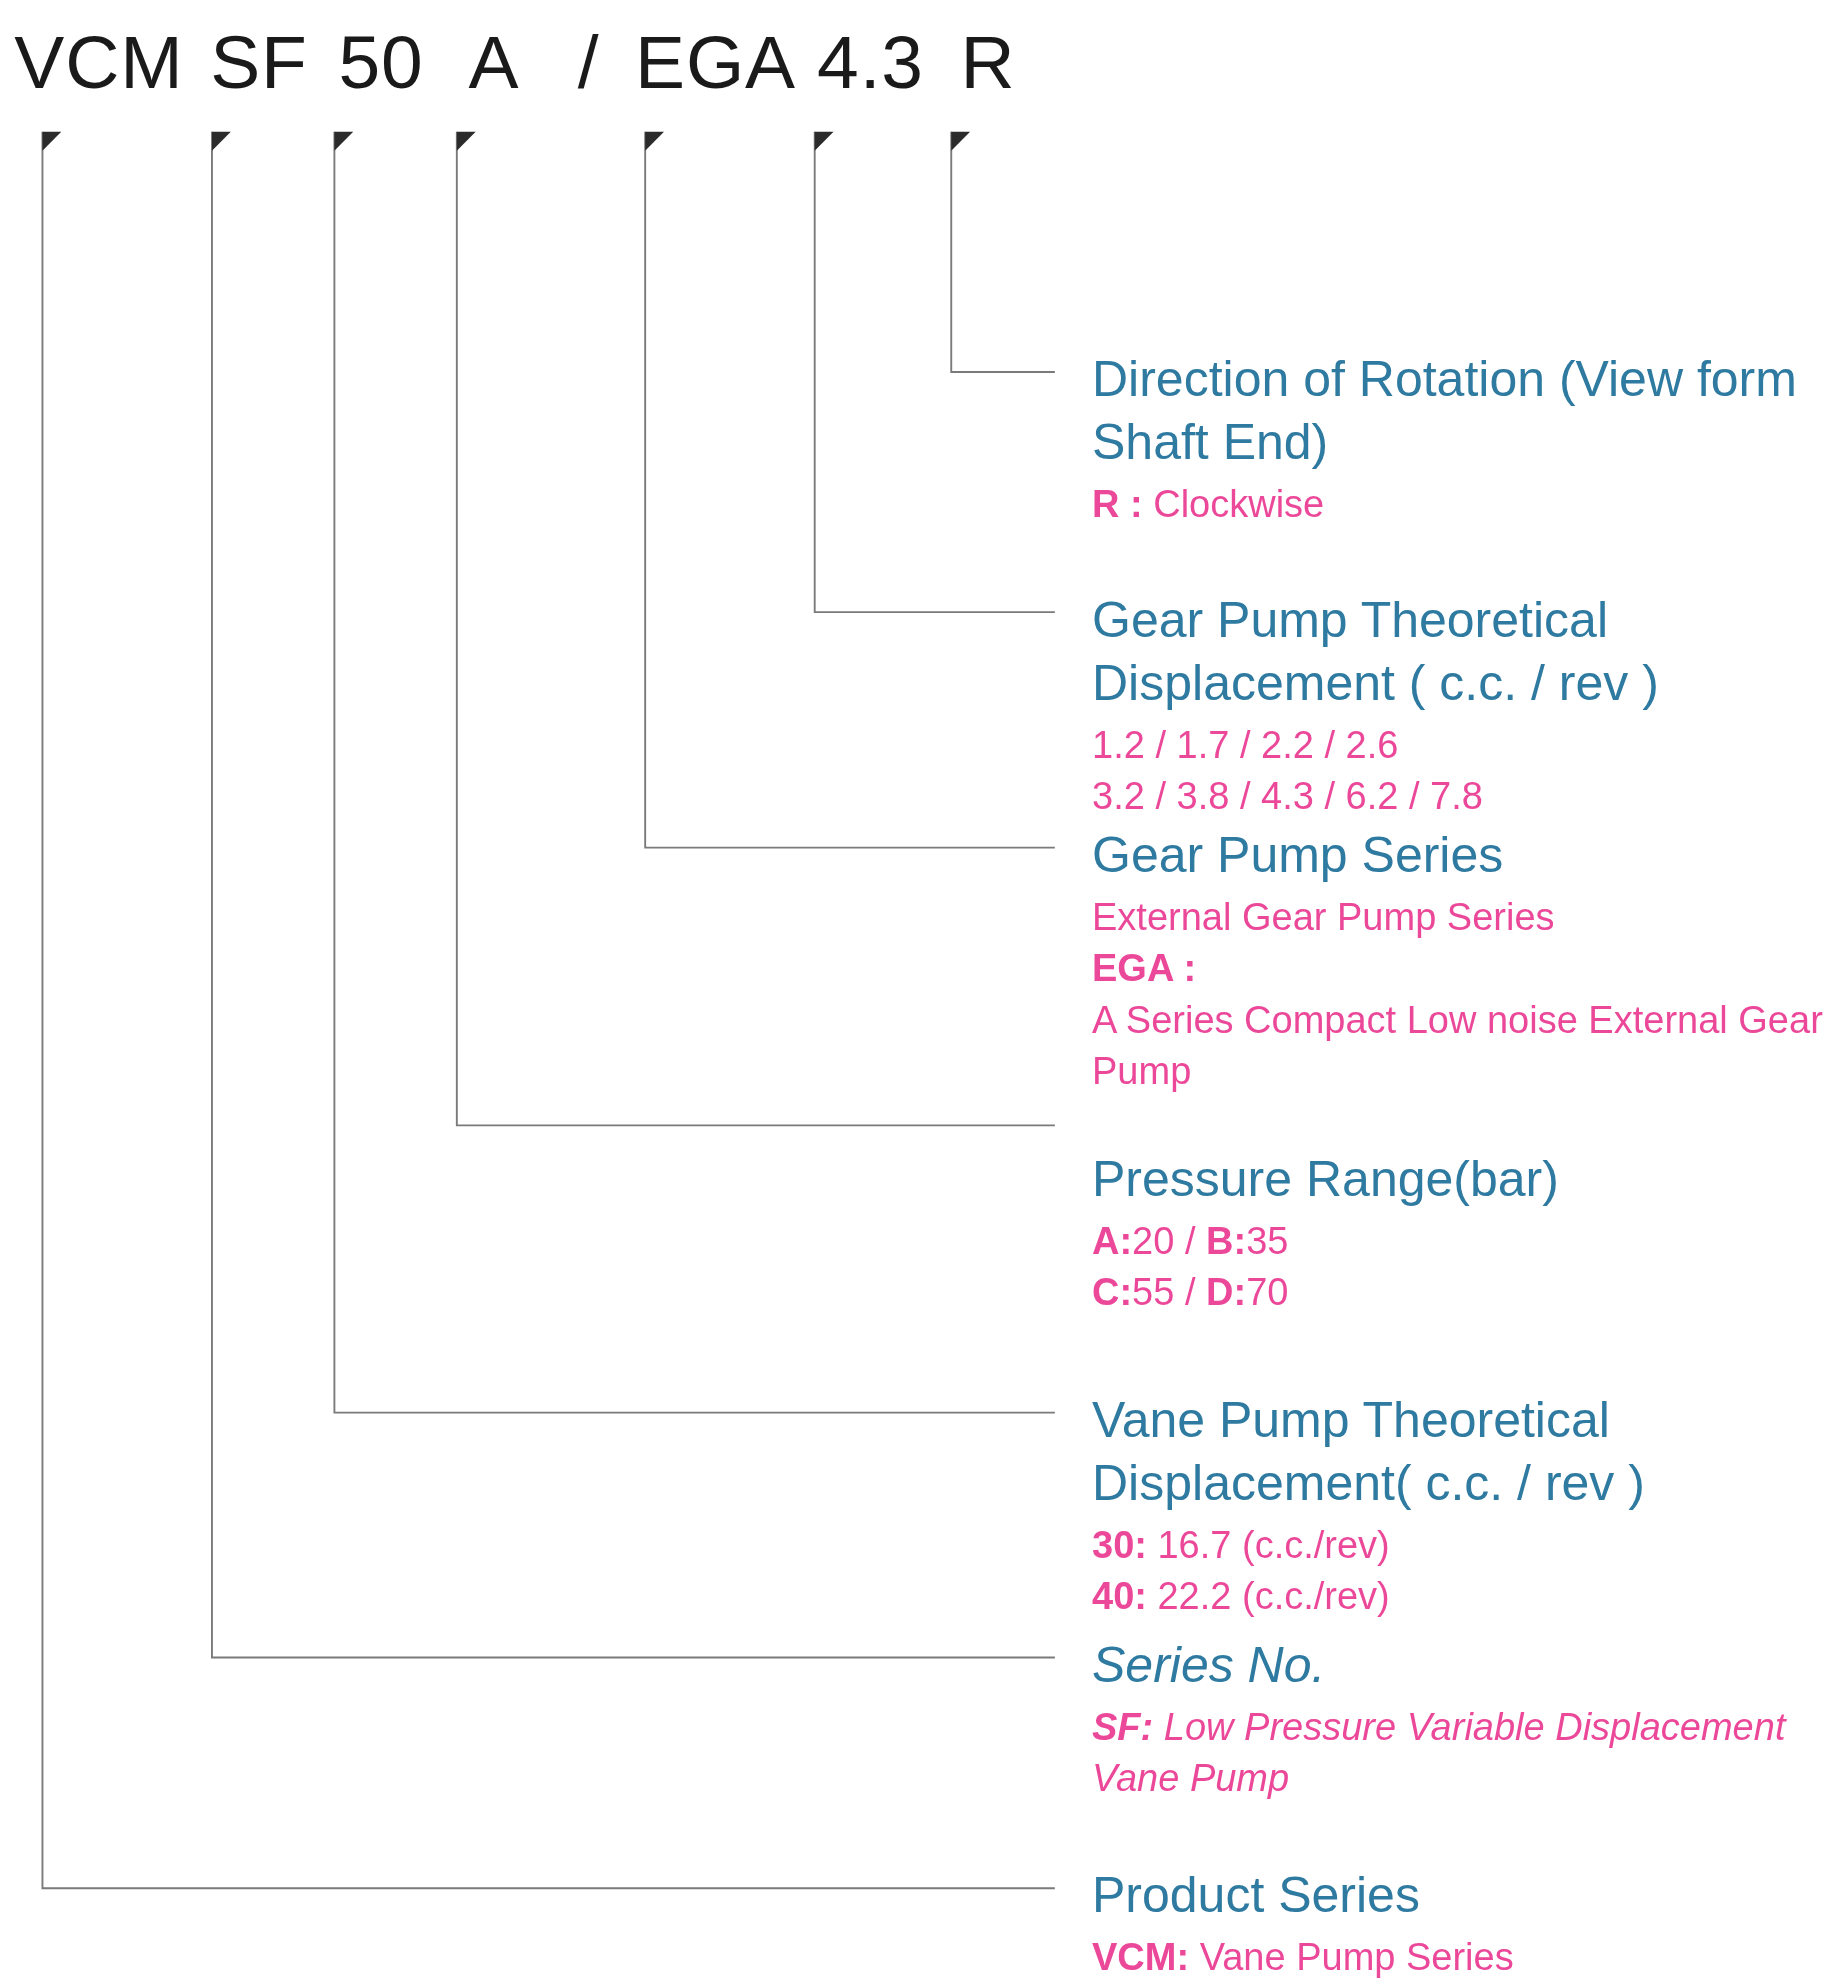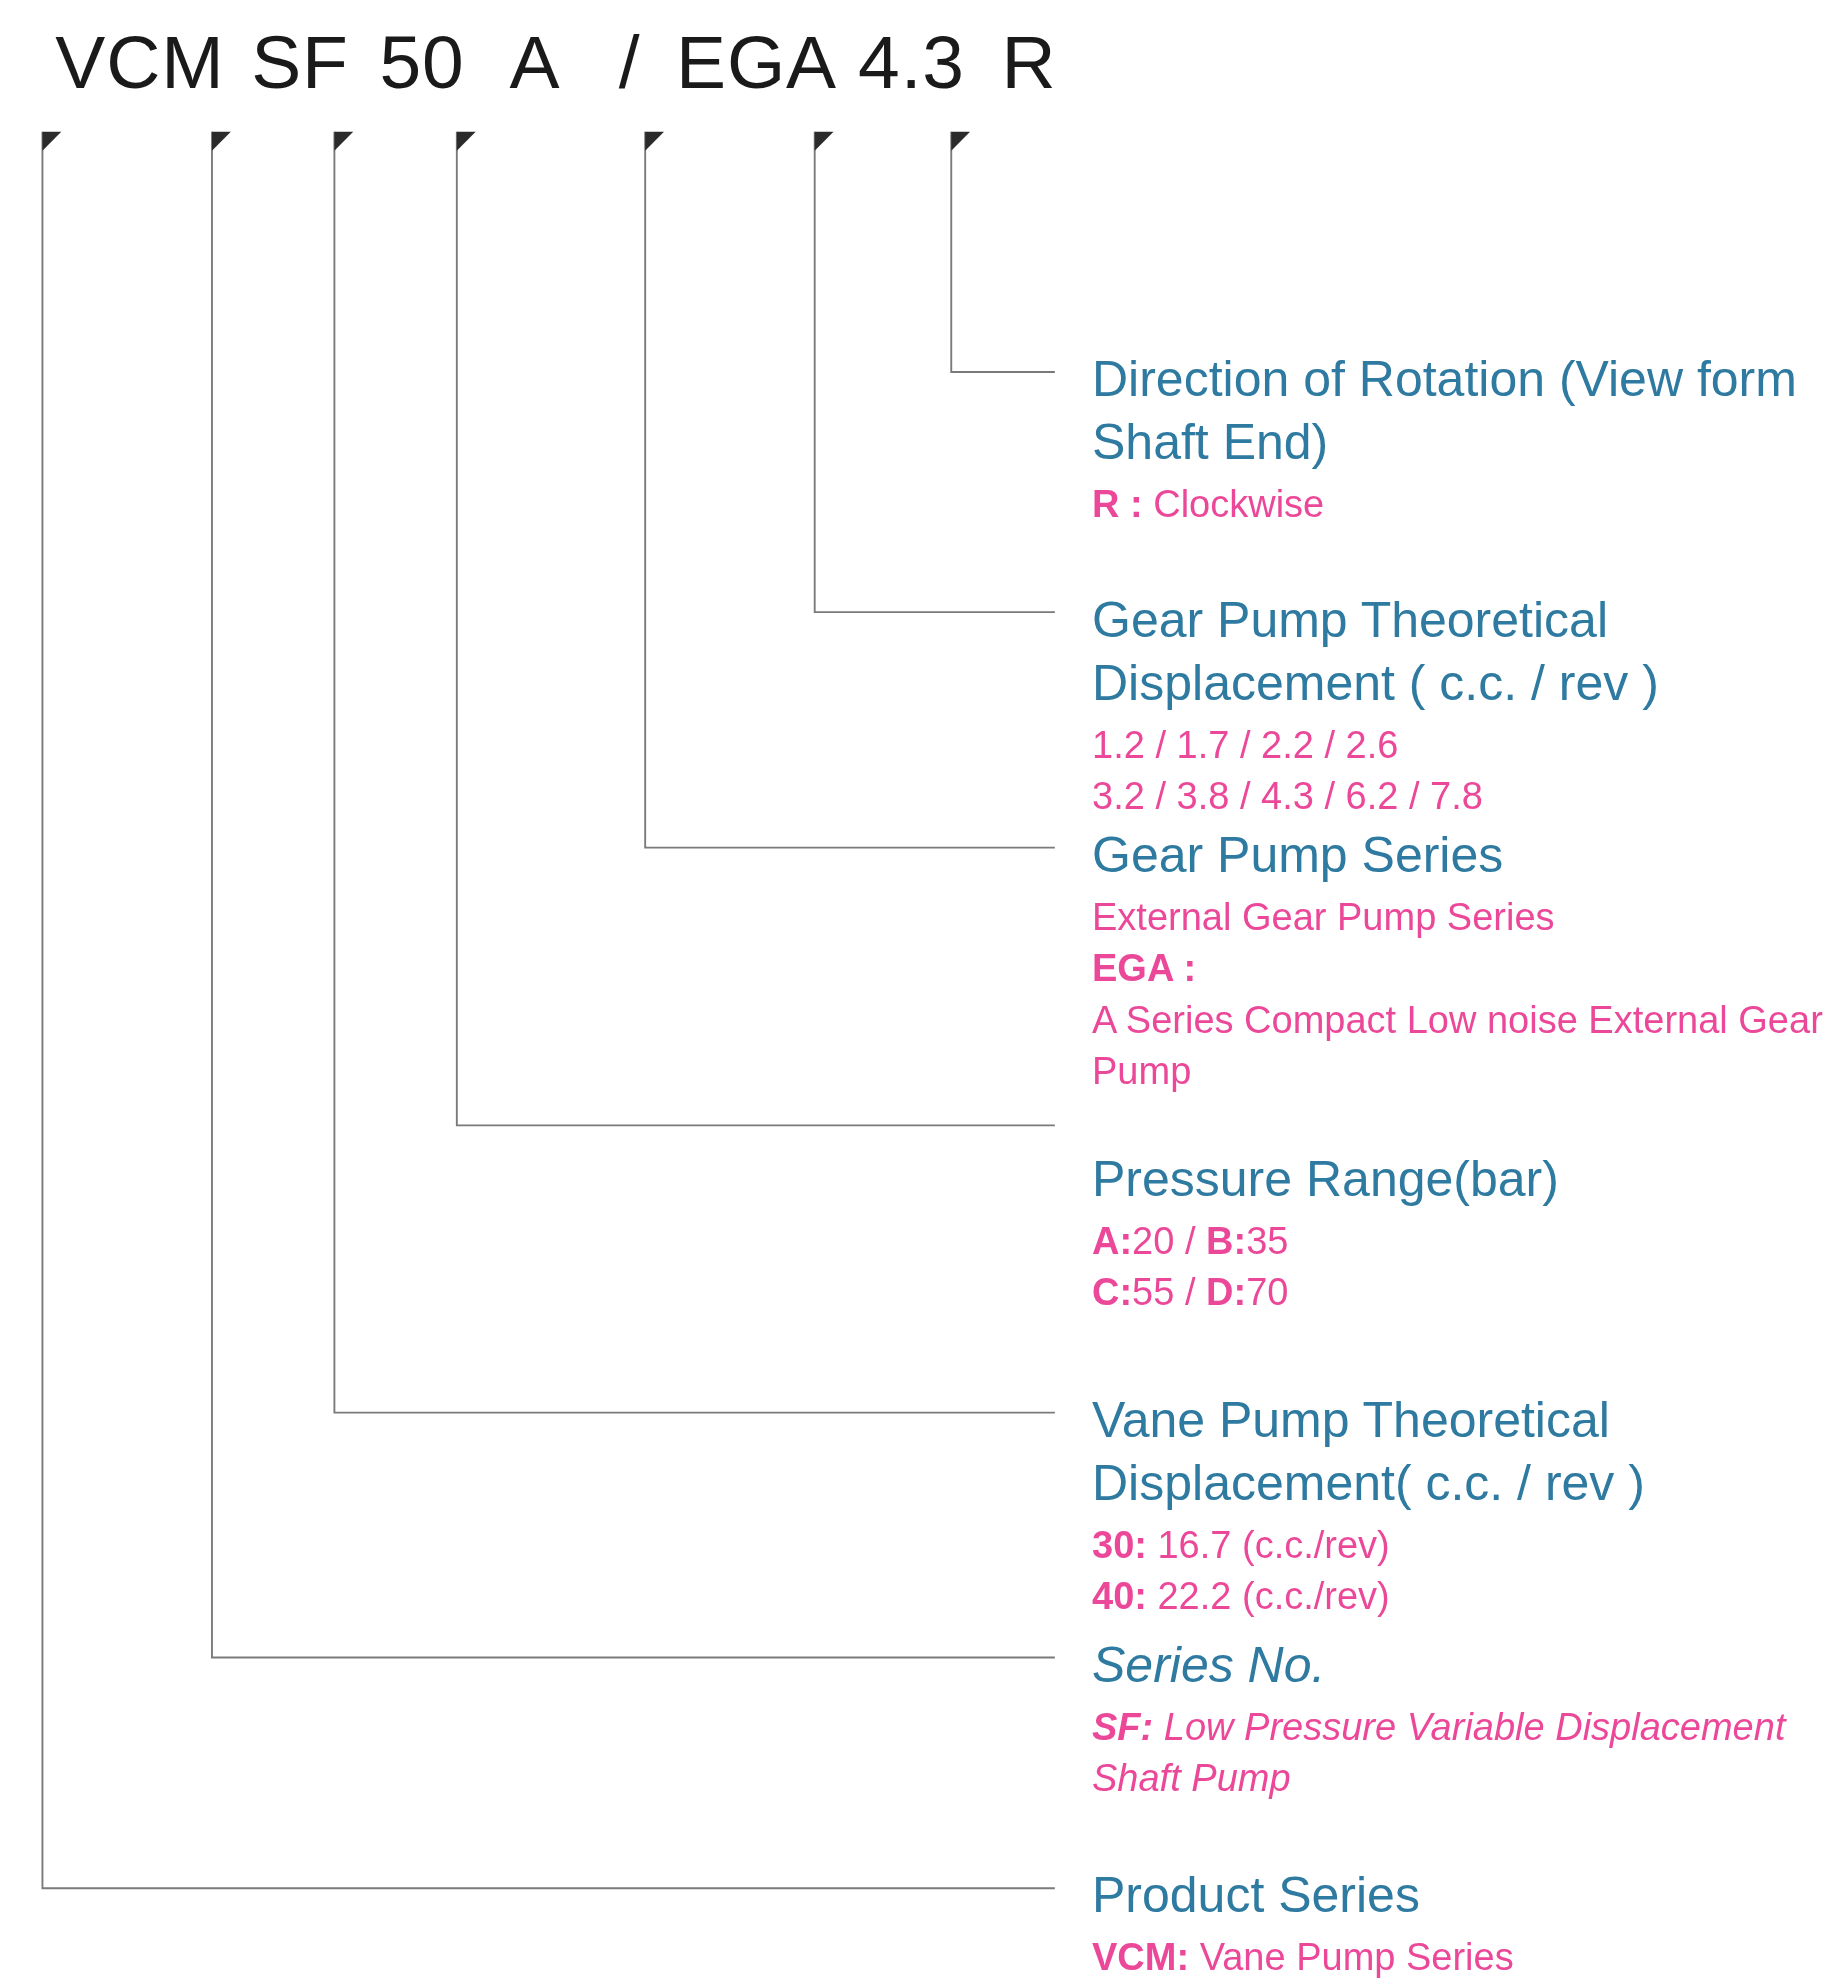--- a/index.html
+++ b/index.html
@@ -28,21 +28,20 @@
   .code-row {
     position: absolute;
     left: 0;
     top: 19px;
     display: flex;
     align-items: baseline;
     font-size: 75px;
     font-weight: 400;
     letter-spacing: 0.9px;
     color: #1a1a1a;
-    padding-left: 41px;
   }
   .code-seg {
     text-align: center;
   }
   .desc {
     position: absolute;
     left: 1092px;
     max-width: 847px;
   }
   .desc-title {
@@ -136,21 +135,21 @@
   <div class="desc-title">Vane Pump Theoretical Displacement( c.c. / rev )</div>
   <div class="desc-body">
     <b>30:</b><span> 16.7 (c.c./rev)</span><br>
     <b>40:</b><span> 22.2 (c.c./rev)</span>
   </div>
 </div>
 
 <div class="desc" style="top:1634px;font-style:italic;">
   <div class="desc-title">Series No.</div>
   <div class="desc-body">
-    <b>SF:</b><span> Low Pressure Variable Displacement Shaft Pump</span>
+    <b>SF:</b><span> Low Pressure Variable Displacement Vane Pump</span>
   </div>
 </div>
 
 <div class="desc" style="top:1864px;">
   <div class="desc-title">Product Series</div>
   <div class="desc-body">
     <b>VCM:</b><span> Vane Pump Series</span>
   </div>
 </div>
 

